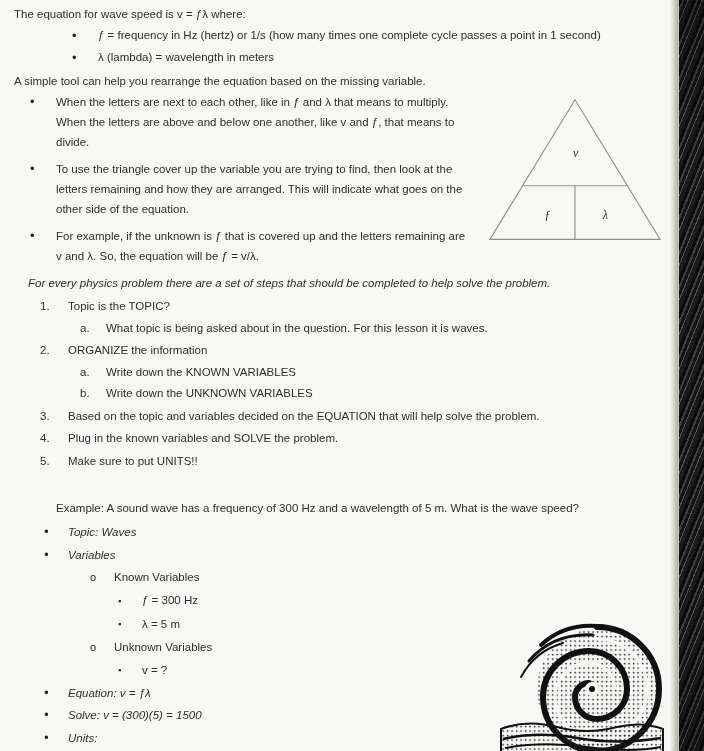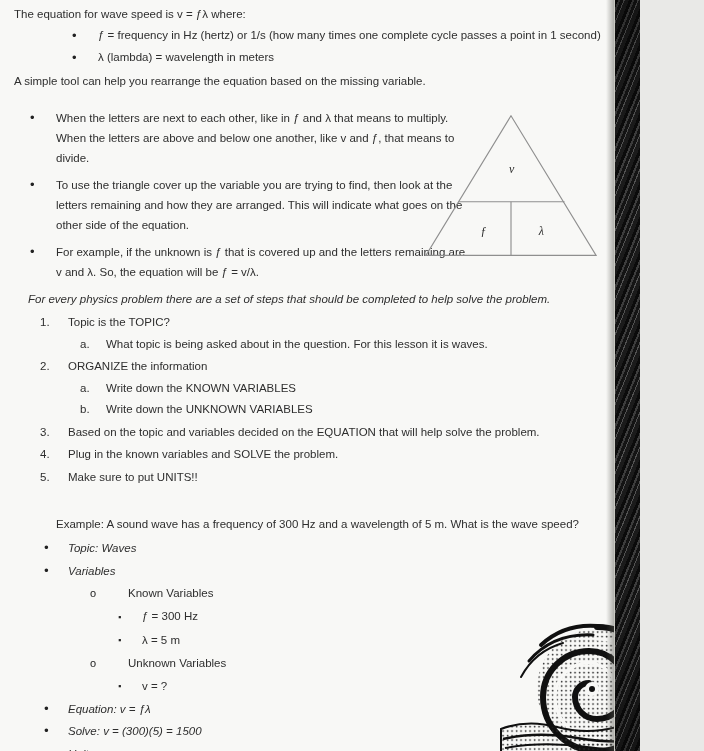--- a/index.html
+++ b/index.html
@@ -1,19 +1,19 @@
 <!DOCTYPE html>
 <html><head>
 <meta charset="utf-8">
 <title>Wave Speed Worksheet</title>
 <style>
   * { margin:0; padding:0; box-sizing:border-box; }
   html,body { background:#e9e9e7; }
   .stage {
-    position:relative; width:640px; height:751px; overflow:hidden;
+    position:relative; width:704px; height:751px; overflow:hidden;
     background:#f8f8f6; color:#2e2e2e;
     font-family:"Liberation Sans", sans-serif;
     font-size:11.5px; line-height:20px;
   }
   .content { position:absolute; top:0; left:0; right:34px; padding:4px 0 0 14px; }
 
   .para { margin:0; }
   .steps-intro, .example-prompt { margin-left:14px; }
   .steps-intro { margin-top:0;font-style:italic; }
   .example-prompt { margin-top:26px;padding-left:28px; }
@@ -24,40 +24,40 @@
   .m1::before { content:"•"; font-size:13px; }
   .m2::before { content:"o"; font-size:11px; }
   .m3::before { content:"▪"; font-size:9px; }
 
   
   .defs { margin:1px 0 2px 58px; }
   .defs .li { line-height:21px; }
   .defs .marker { flex:0 0 26px; }
 
   
-  .tool-row { position:relative; margin-top:17px; }
+  .tool-row { position:relative; margin-top:1px; }
   .tool-bullets { width:440px; margin-left:16px; }
   .tool-bullets .li { margin-bottom:7px; }
   .tool-bullets .marker { flex:0 0 26px; }
   .triangle-wrap { position:absolute; top:2px; right:4px; width:182px; }
   .triangle-wrap svg { display:block; width:182px; height:153px; }
   .tri-label { font-family:"Liberation Serif", serif; font-style:italic; font-size:12.5px; fill:#2e2e2e; }
 
   
   .steps { margin-top:3px; line-height:21.5px; }
   .step { display:flex; margin-left:26px; margin-bottom:1px; }
   .step-num { flex:0 0 28px; }
   .step-body { flex:1; }
   .substep { display:flex; margin-left:12px; }
   .sub-num { flex:0 0 26px; }
 
   
   .ex { margin-top:3px; line-height:22.5px; }
   .ex .l1 { margin-left:30px;font-style:italic; }
-  .ex .l2 { margin-left:76px;gap:14px; }
+  .ex .l2 { margin-left:76px; }
   .ex .l3 { margin-left:104px;align-items:center; }
 
   
   .wave { position:absolute; left:497px; top:617px; width:170px; height:140px; }
 
   
   .edge-shadow {
     position:absolute; top:0; right:26px; width:8px; height:100%;
     background:linear-gradient(to right, rgba(110,110,102,0), rgba(85,85,78,0.45));
   }

